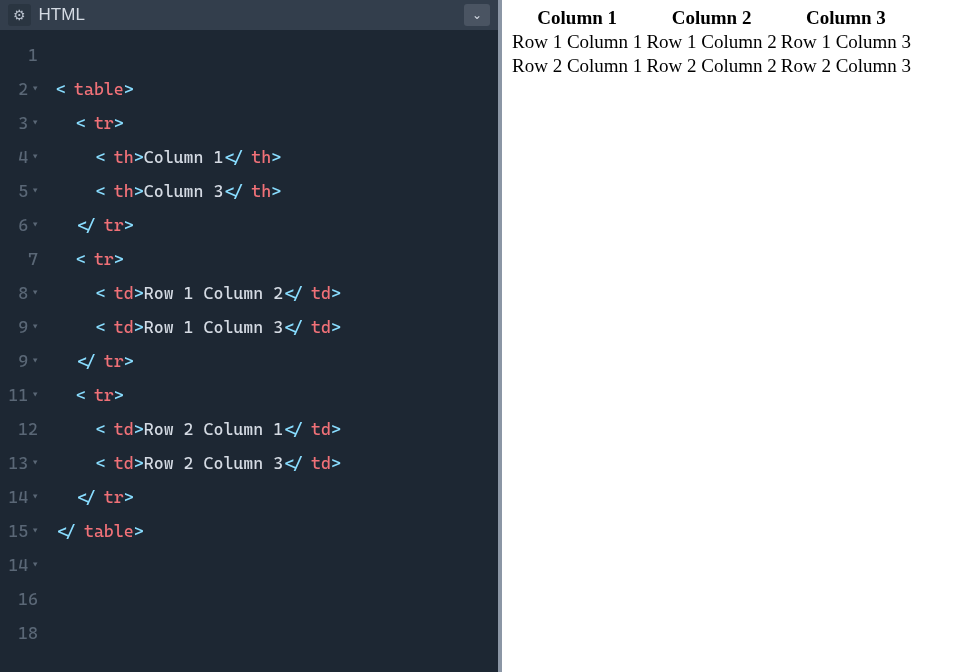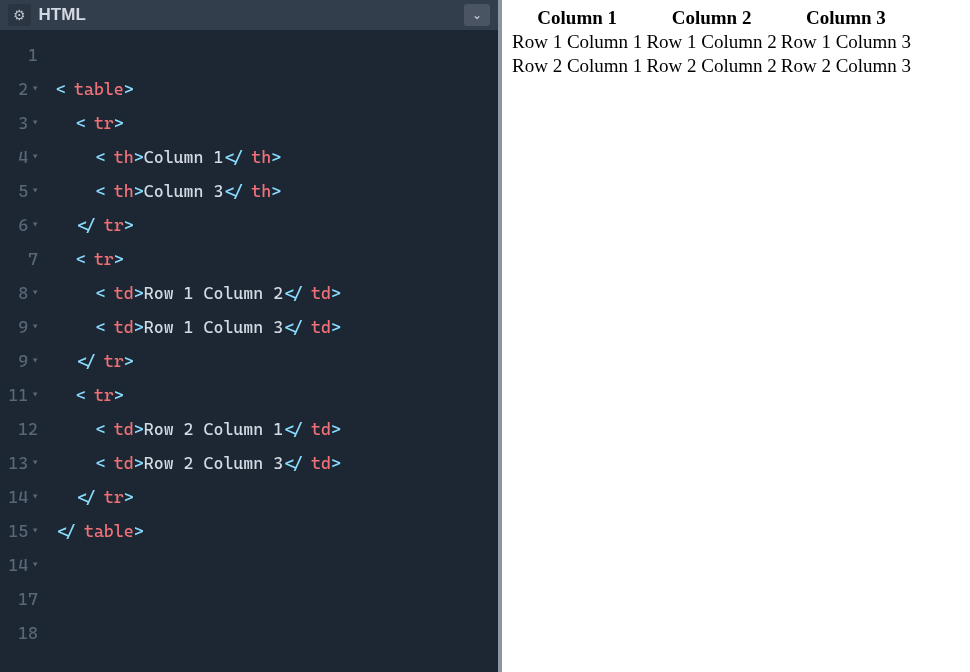--- a/index.html
+++ b/index.html
@@ -36,21 +36,21 @@
     .gear-icon {
       color: #b8c0cc;
       font-size: 14px;
       background: #2a3541;
       padding: 3px 5px;
       border-radius: 3px;
     }
     .editor-title {
       color: #d4dae3;
       font-size: 17px;
-      font-weight: 700;
+      font-weight: 400;
     }
     .dropdown-btn {
       background: #4a5462;
       color: #d4dae3;
       border: none;
       padding: 4px 8px;
       border-radius: 3px;
       cursor: pointer;
       font-size: 12px;
     }
@@ -183,21 +183,21 @@
         </div>
         <div class="gutter-line">
           <span>15</span>
           <span class="fold-arrow">▾</span>
         </div>
         <div class="gutter-line">
           <span>14</span>
           <span class="fold-arrow">▾</span>
         </div>
         <div class="gutter-line">
-          <span>17</span>
+          <span>16</span>
         </div>
         <div class="gutter-line">
           <span>18</span>
         </div>
       </div>
     <div class="code-lines" id="codelines">
         <div class="code-line"></div>
         <div class="code-line"><span class="angle">&lt;</span><span class="tag">table</span><span class="angle">&gt;</span></div>
         <div class="code-line"><span class="text">  </span><span class="angle">&lt;</span><span class="tag">tr</span><span class="angle">&gt;</span></div>
         <div class="code-line"><span class="text">    </span><span class="angle">&lt;</span><span class="tag">th</span><span class="angle">&gt;</span><span class="text">Column 1</span><span class="angle">&lt;/</span><span class="tag">th</span><span class="angle">&gt;</span></div>

